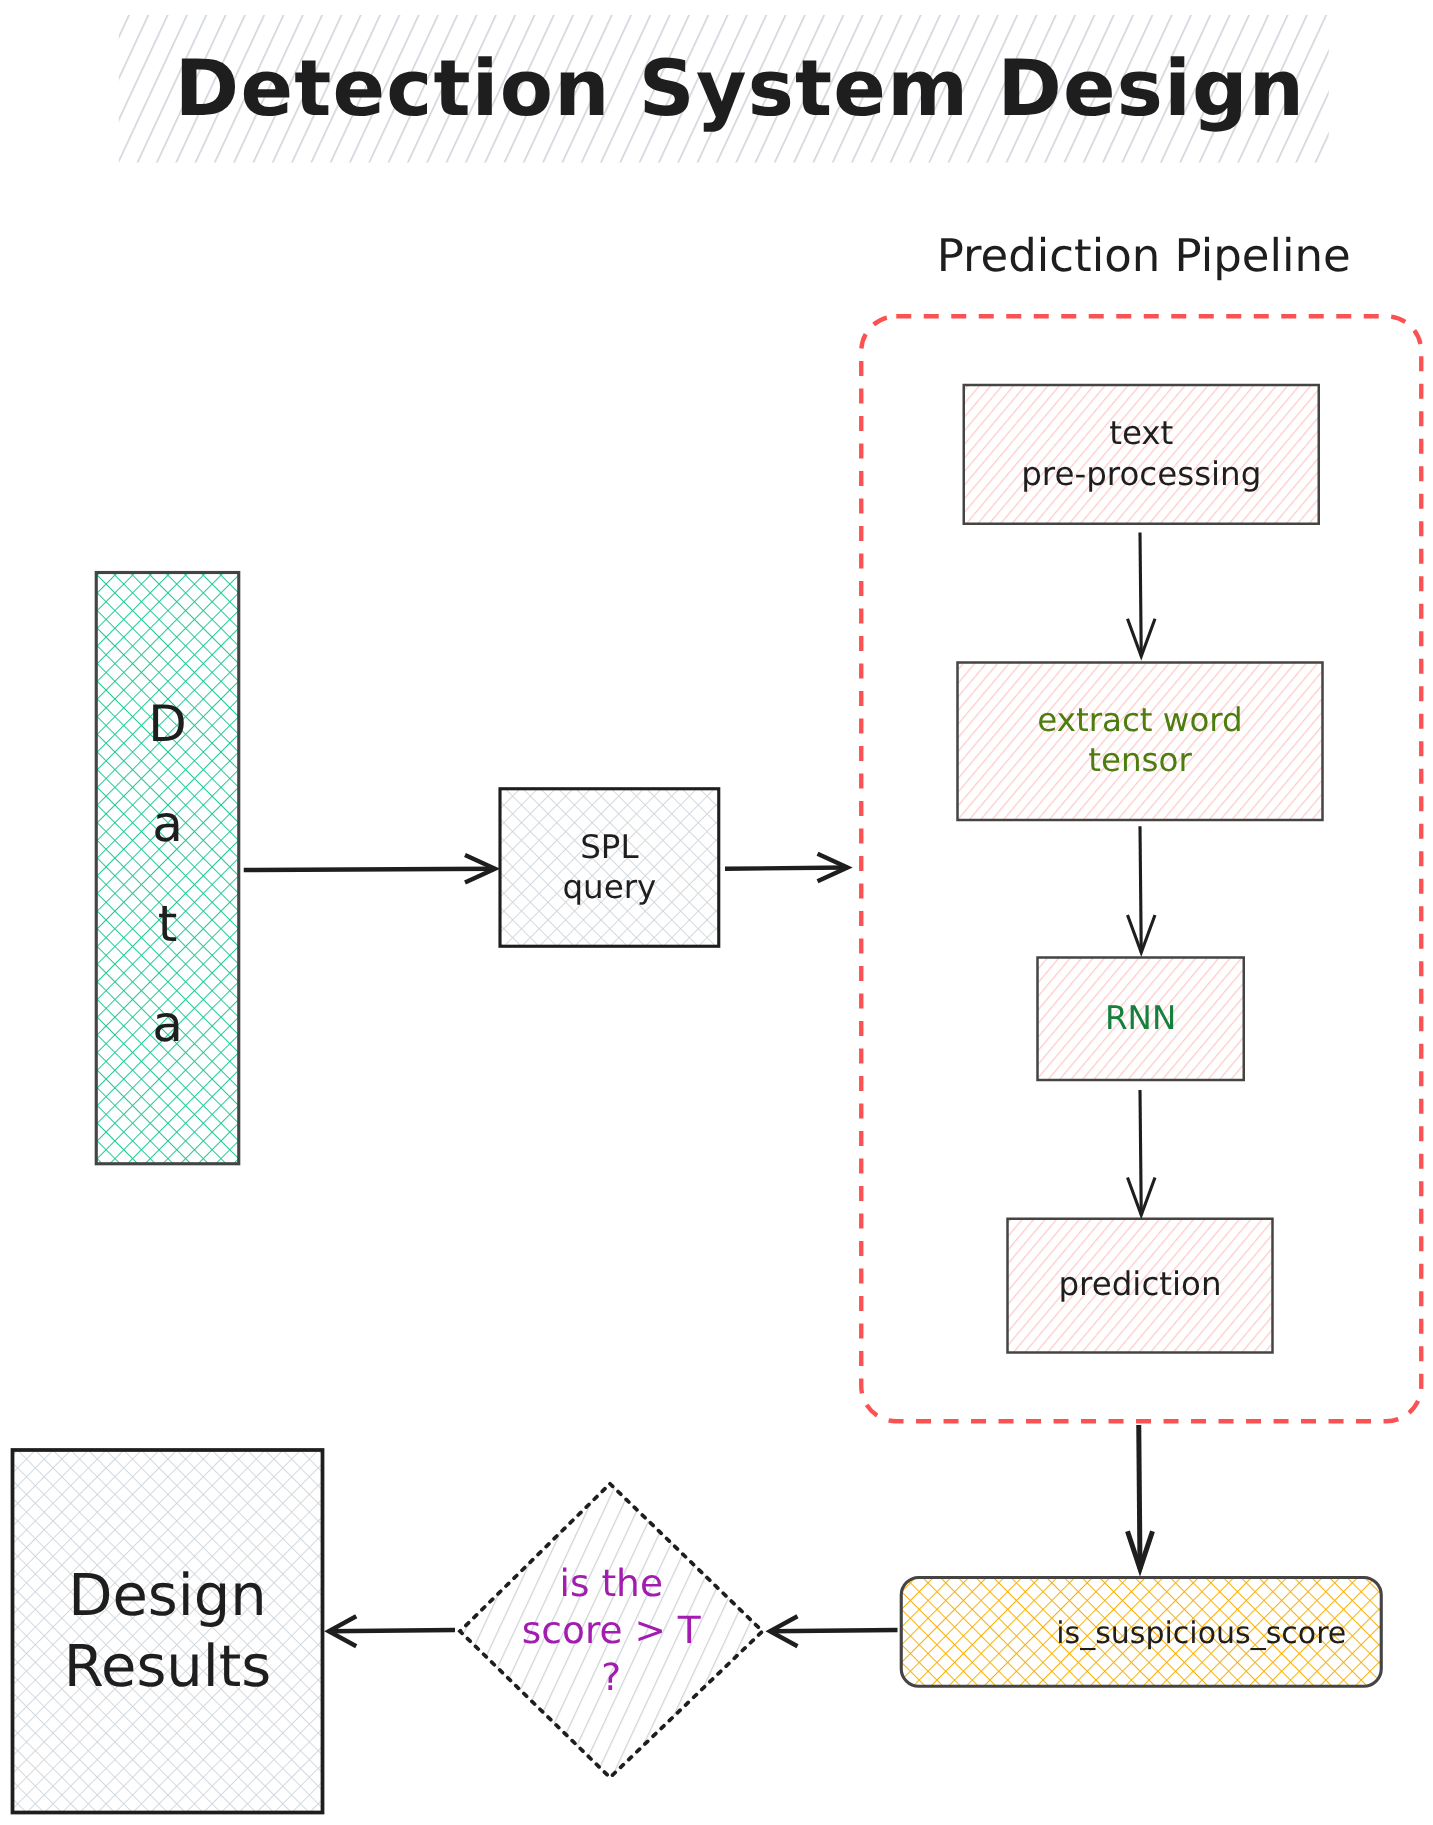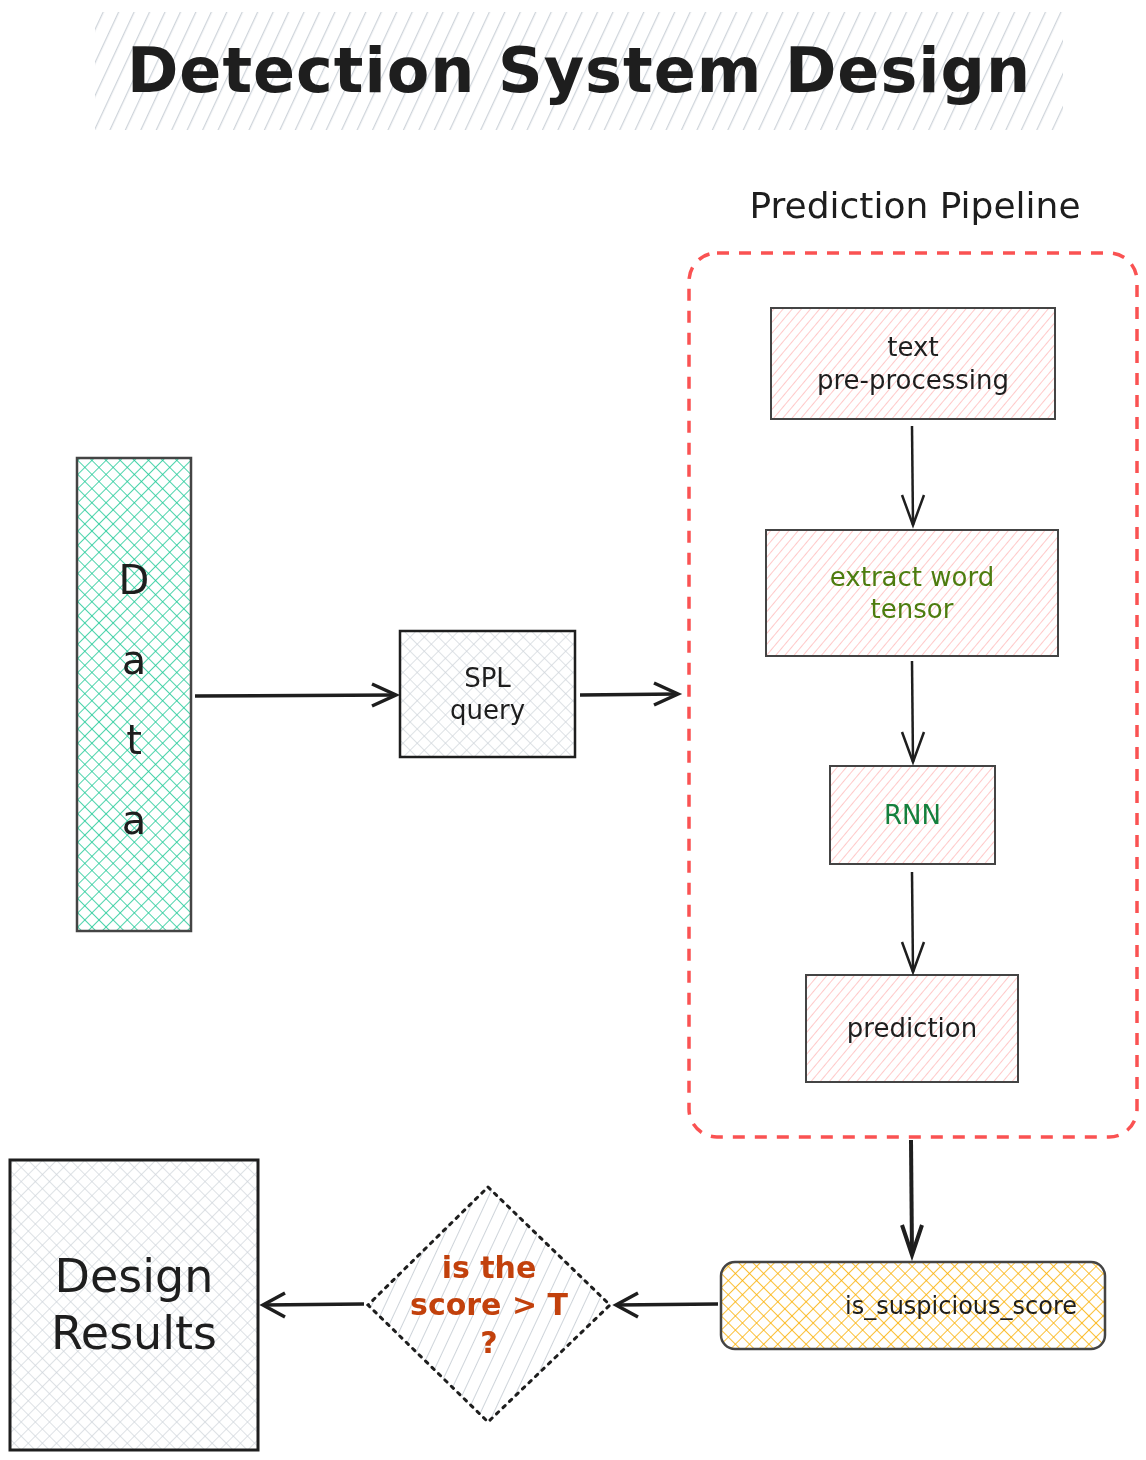--- a/index.html
+++ b/index.html
@@ -7,21 +7,21 @@
          font-family: "DejaVu Sans", sans-serif; color: #1e1e1e; }
   svg#canvas { position: absolute; left: 0; top: 0; }
   .lbl { position: absolute; display: flex; align-items: center; justify-content: center;
          text-align: center; line-height: 1.25; white-space: pre-line; }
   .title { font-size: 62px; font-weight: bold; letter-spacing: 1px; }
   .section { font-size: 36px; }
   .box-text { font-size: 26px; }
   .data-text { font-size: 40px; flex-direction: column; }
   .data-text span { display: block; height: 80px; line-height: 80px; }
   .final-text { font-size: 46px; }
-  .decision-text { font-size: 30px; color: #c2410c; font-weight: bold; }
+  .decision-text { font-size: 30px; color: #a21caf; }
 </style>
 </head>
 <body>
 
 <svg id="canvas" width="1146" height="1460" viewBox="0 0 1146 1460">
   <defs>
     <pattern id="hatch-gray-title" patternUnits="userSpaceOnUse" width="14" height="14" patternTransform="rotate(25)">
       <line x1="0" y1="0" x2="0" y2="14" stroke="#ced4da" stroke-width="2.5"></line>
     </pattern>
     <pattern id="cross-green" patternUnits="userSpaceOnUse" width="10" height="10" patternTransform="rotate(45)">
@@ -111,21 +111,21 @@
   <g stroke="#1e1e1e" stroke-width="3.5" fill="none">
     <line x1="718" y1="1304" x2="616" y2="1305"></line>
     <polyline points="638,1293 616,1305 638,1317"></polyline>
   </g>
   <g stroke="#1e1e1e" stroke-width="3.5" fill="none">
     <line x1="364" y1="1304" x2="263" y2="1305"></line>
     <polyline points="285,1293 263,1305 285,1317"></polyline>
   </g>
 </svg>
 
-<div class="lbl title" style="left:95px; top:12px; width:968px; height:118px;">Detection System Design</div>
+<div class="lbl title" style="left:108px; top:12px; width:968px; height:118px;">Detection System Design</div>
 
 <div class="lbl section" style="left:700px; top:175px; width:430px; height:60px;">Prediction Pipeline</div>
 
 <div class="lbl box-text" style="left:771px; top:308px; width:284px; height:111px;">text
 pre-processing</div>
 <div class="lbl box-text" style="left:766px; top:530px; width:292px; height:126px; color:#4d7c0f;">extract word
 tensor</div>
 <div class="lbl box-text" style="left:830px; top:766px; width:165px; height:98px; color:#15803d;">RNN</div>
 <div class="lbl box-text" style="left:806px; top:975px; width:212px; height:107px;">prediction</div>
 

